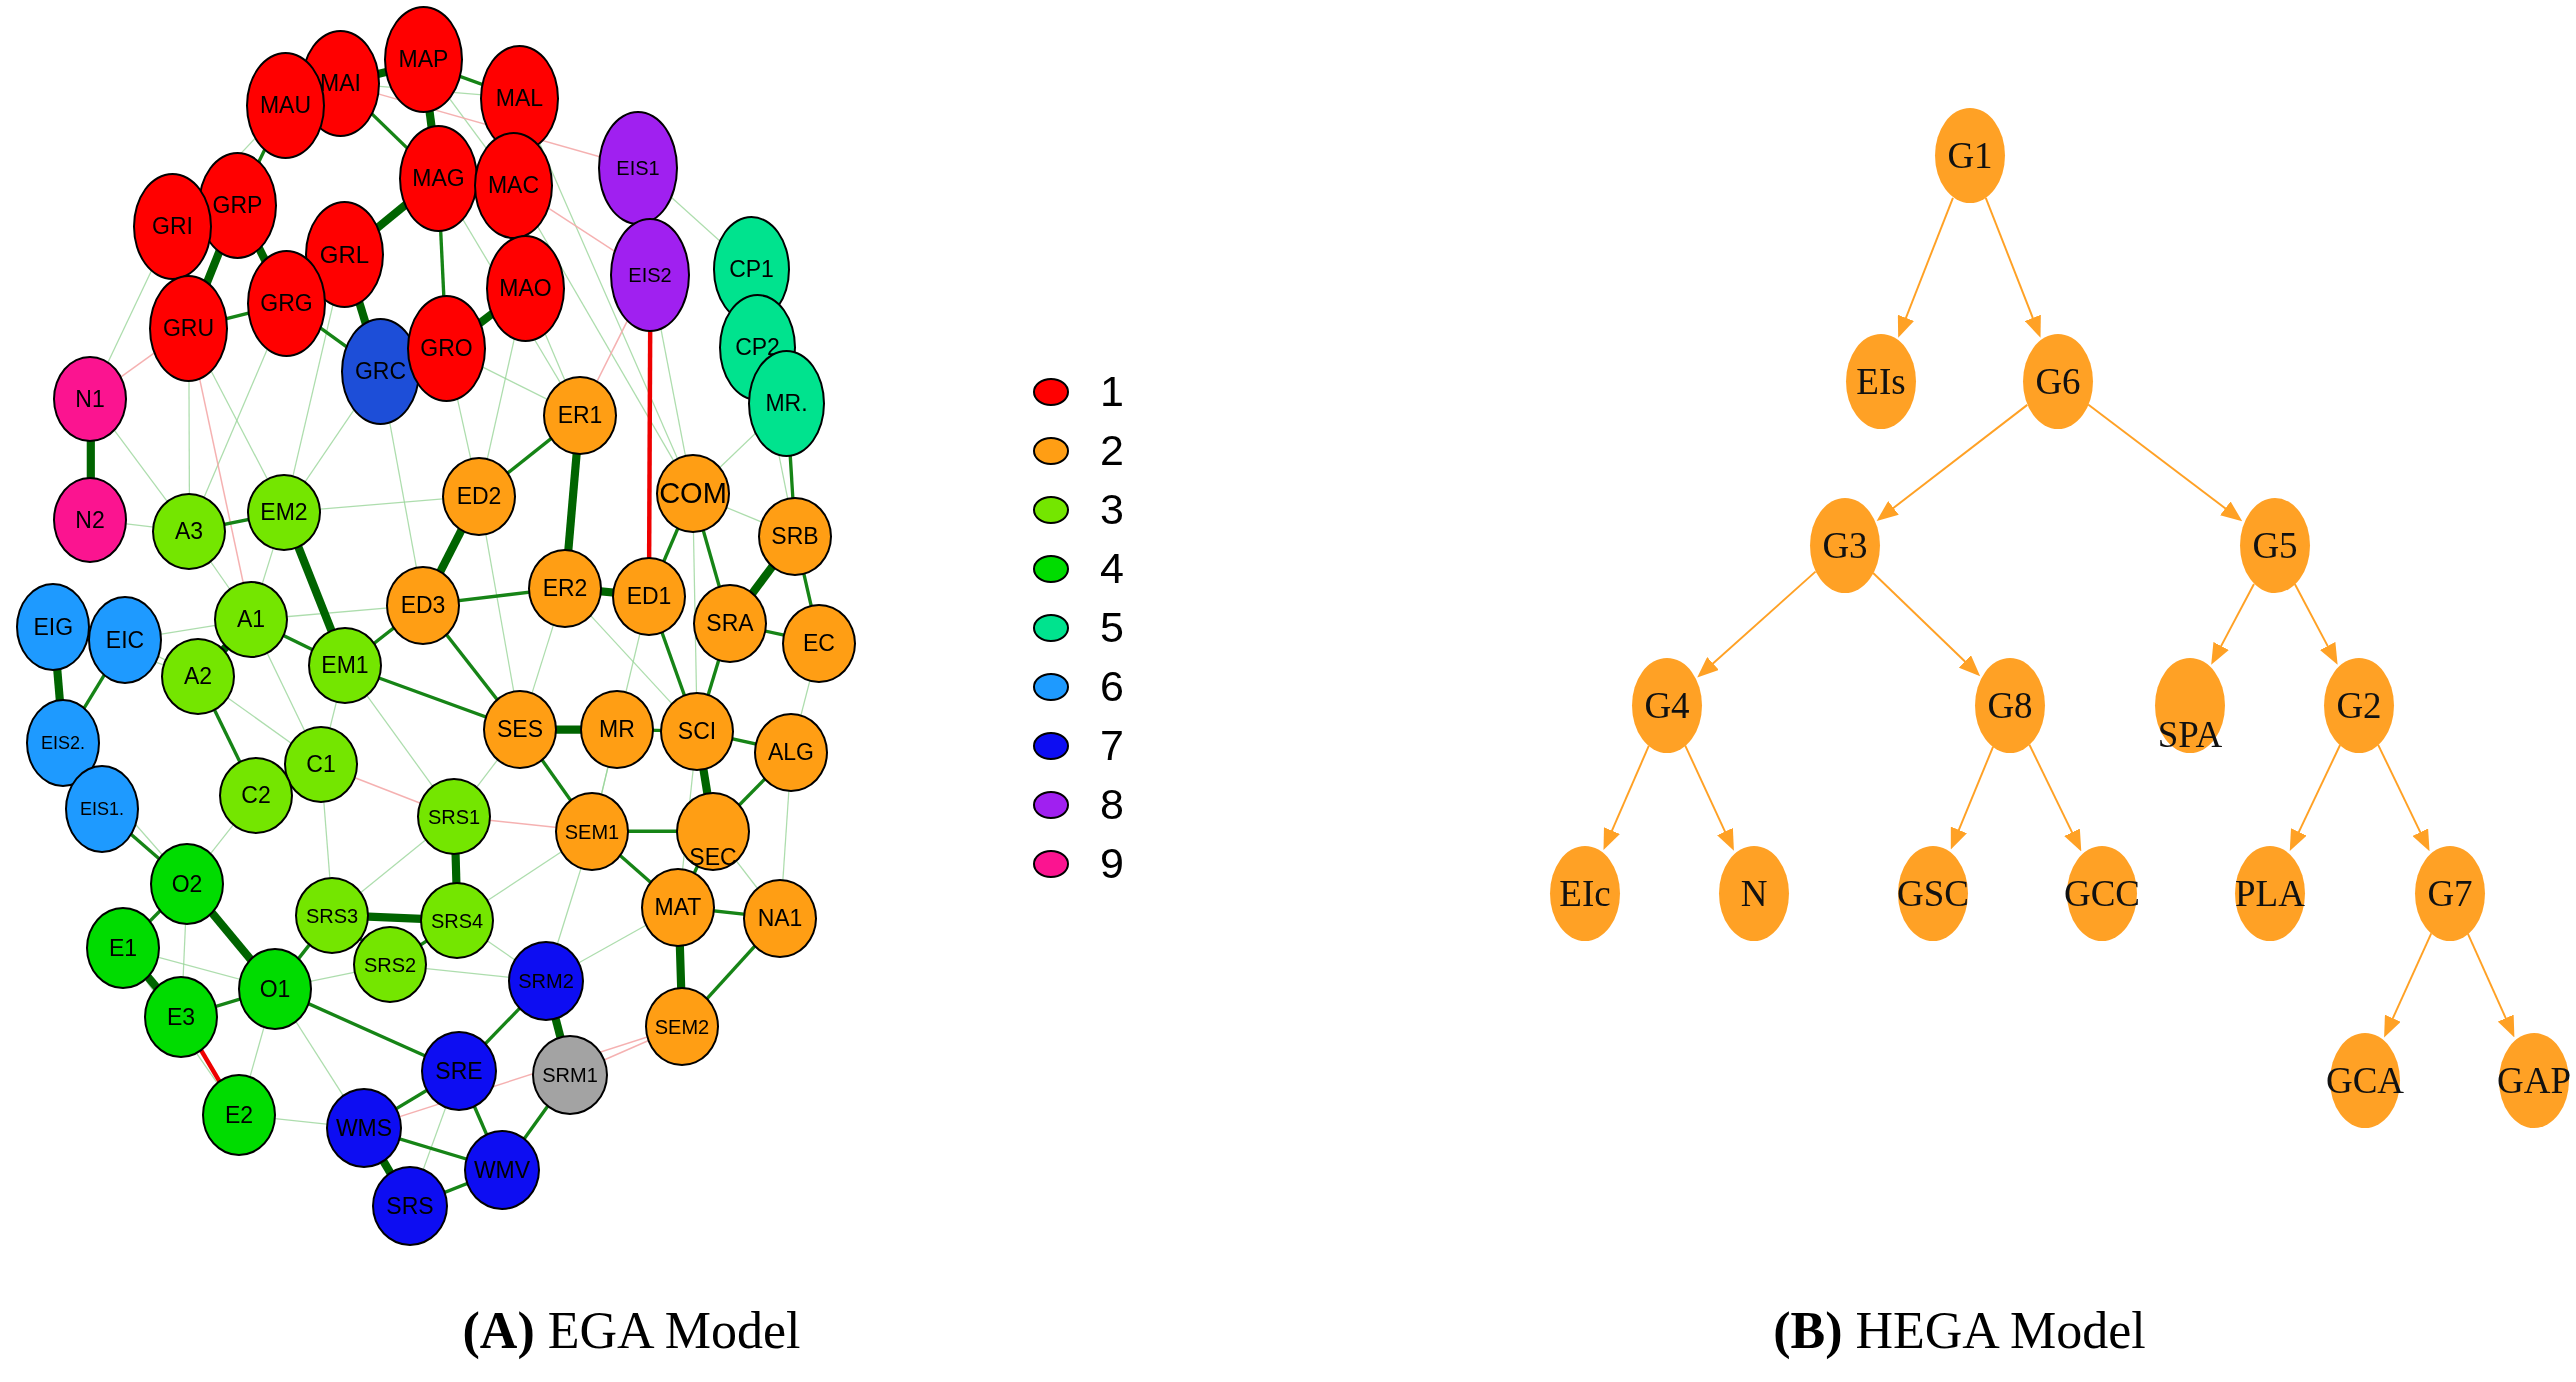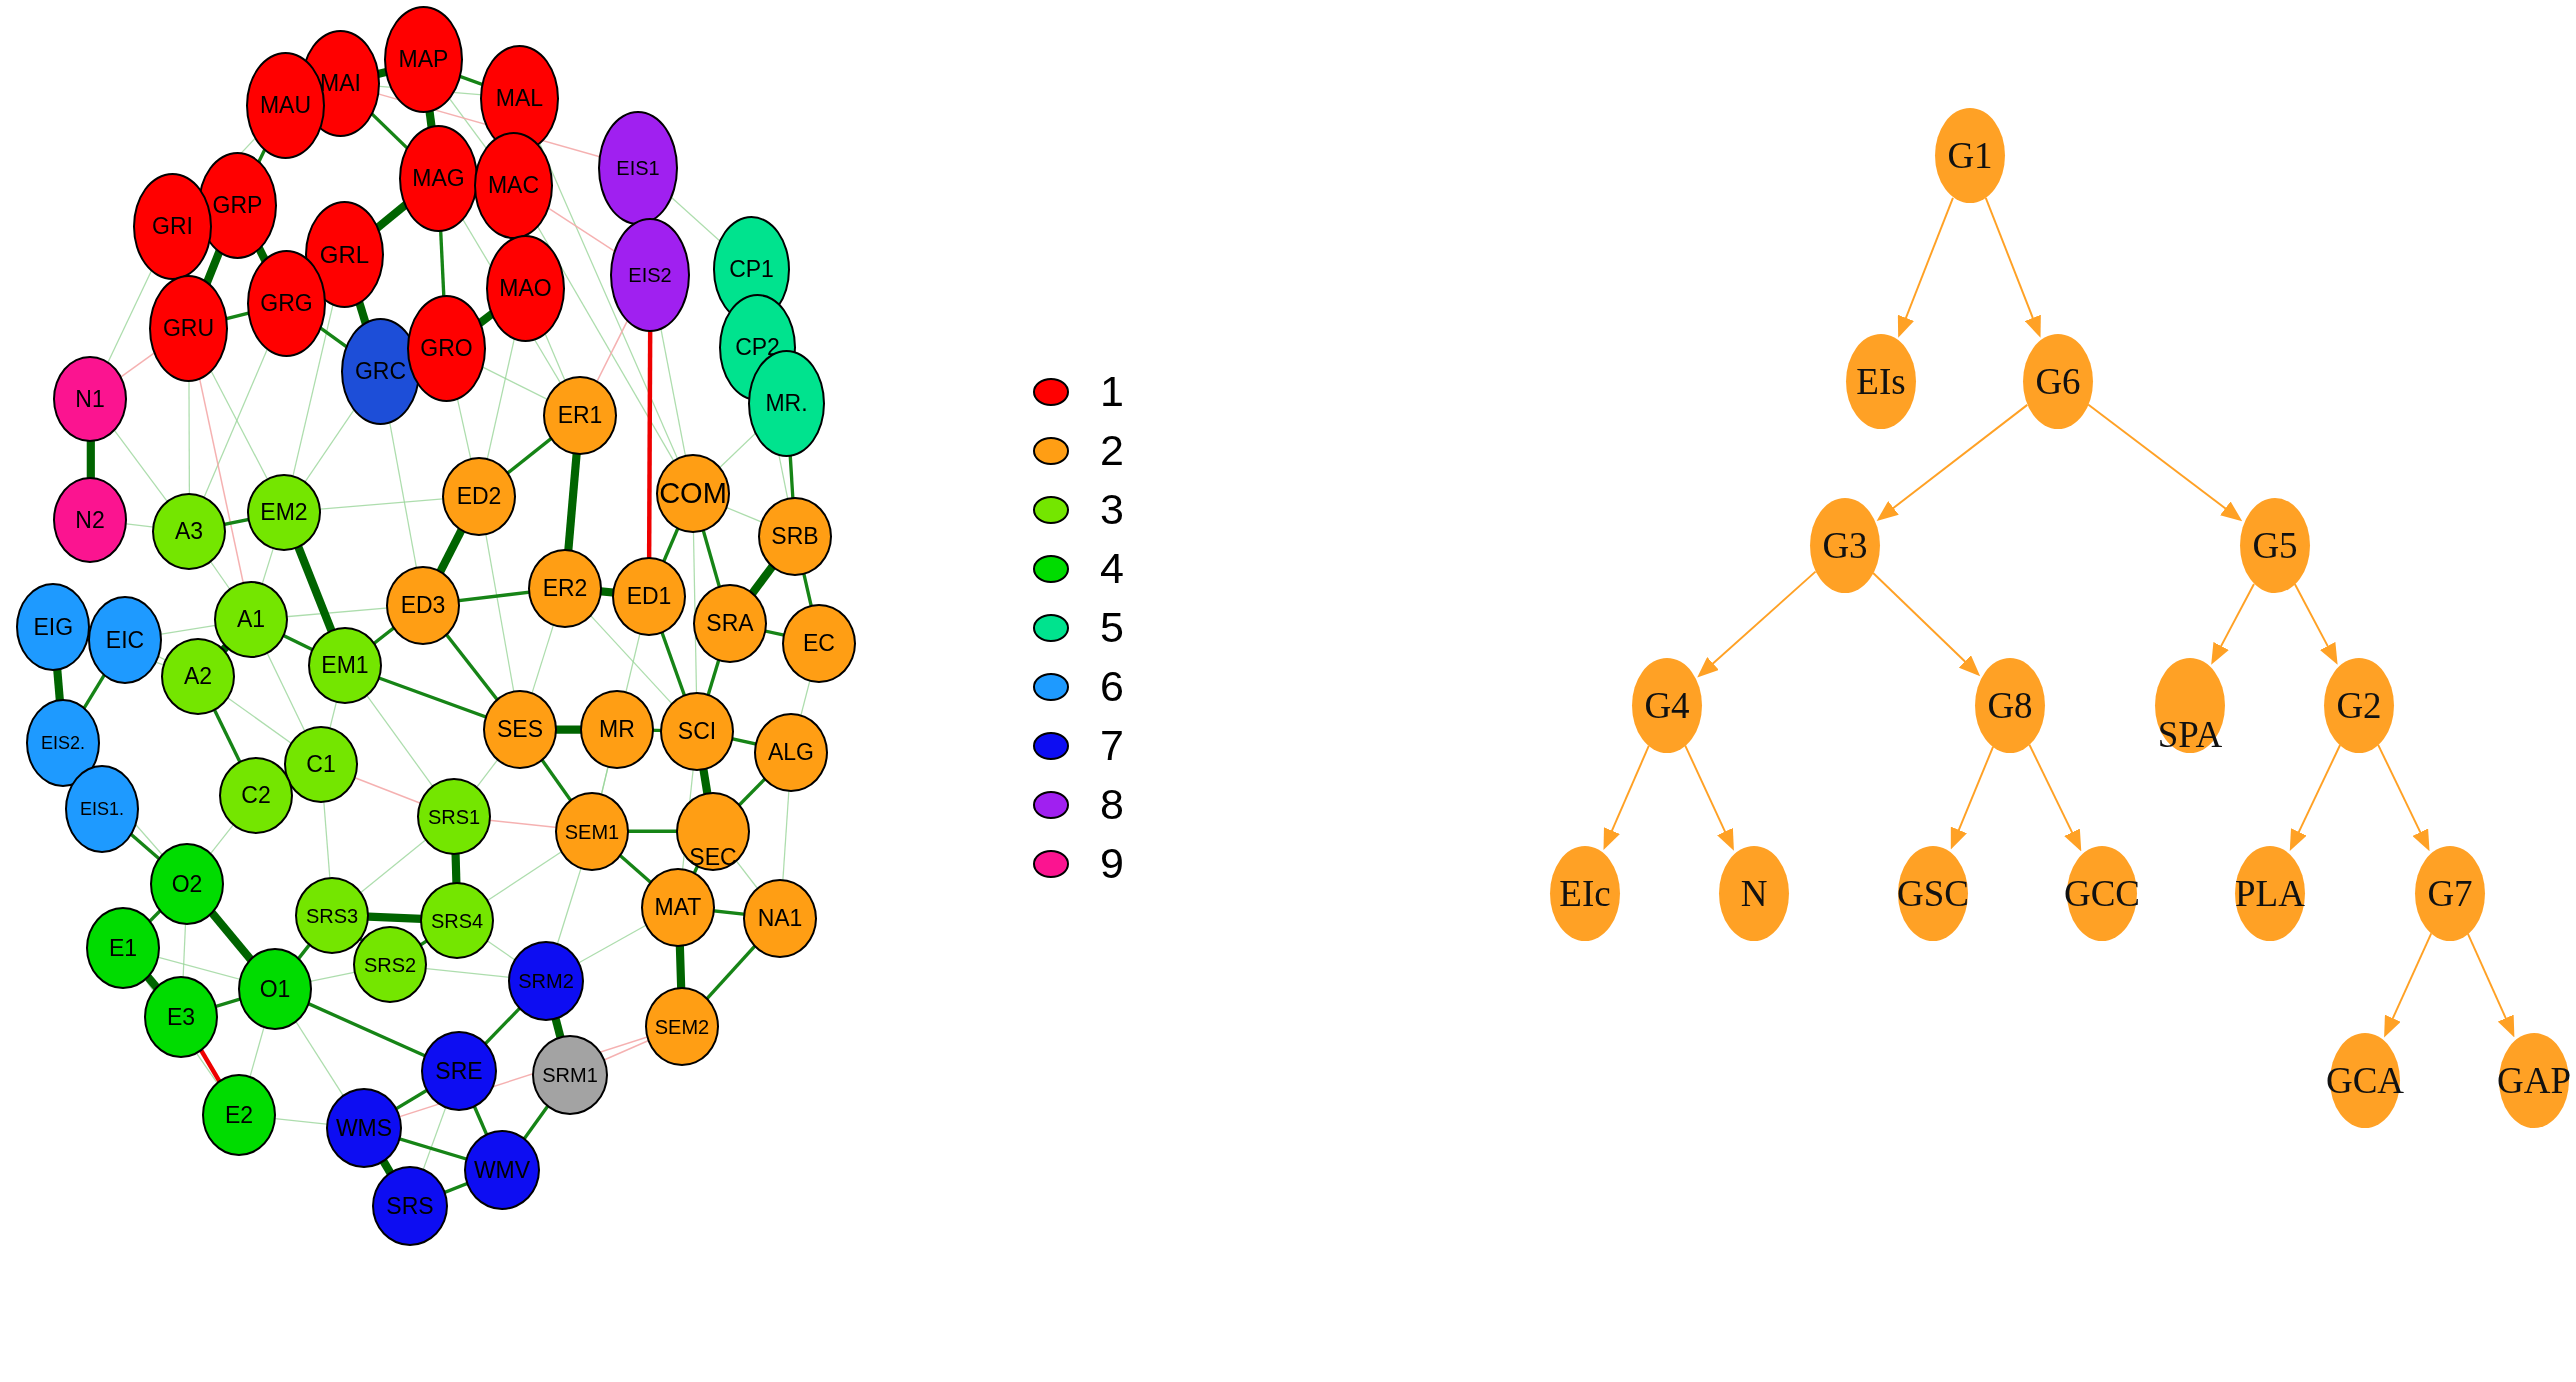--- a/index.html
+++ b/index.html
@@ -498,14 +498,20 @@
       <div class="legend-row">
         <div class="legend-dot" style="background: rgb(160, 32, 240);"></div>
         <div class="legend-label">8</div>
       </div>
       <div class="legend-row">
         <div class="legend-dot" style="background: rgb(251, 20, 144);"></div>
         <div class="legend-label">9</div>
       </div>
     </div>
 
+  <div class="caption" id="caption-a">
+    <span class="cap-bold">(A)</span><span> EGA Model</span>
+  </div>
+  <div class="caption" id="caption-b">
+    <span class="cap-bold">(B)</span><span> HEGA Model</span>
+  </div>
 </div>
 
 
 </body></html>

